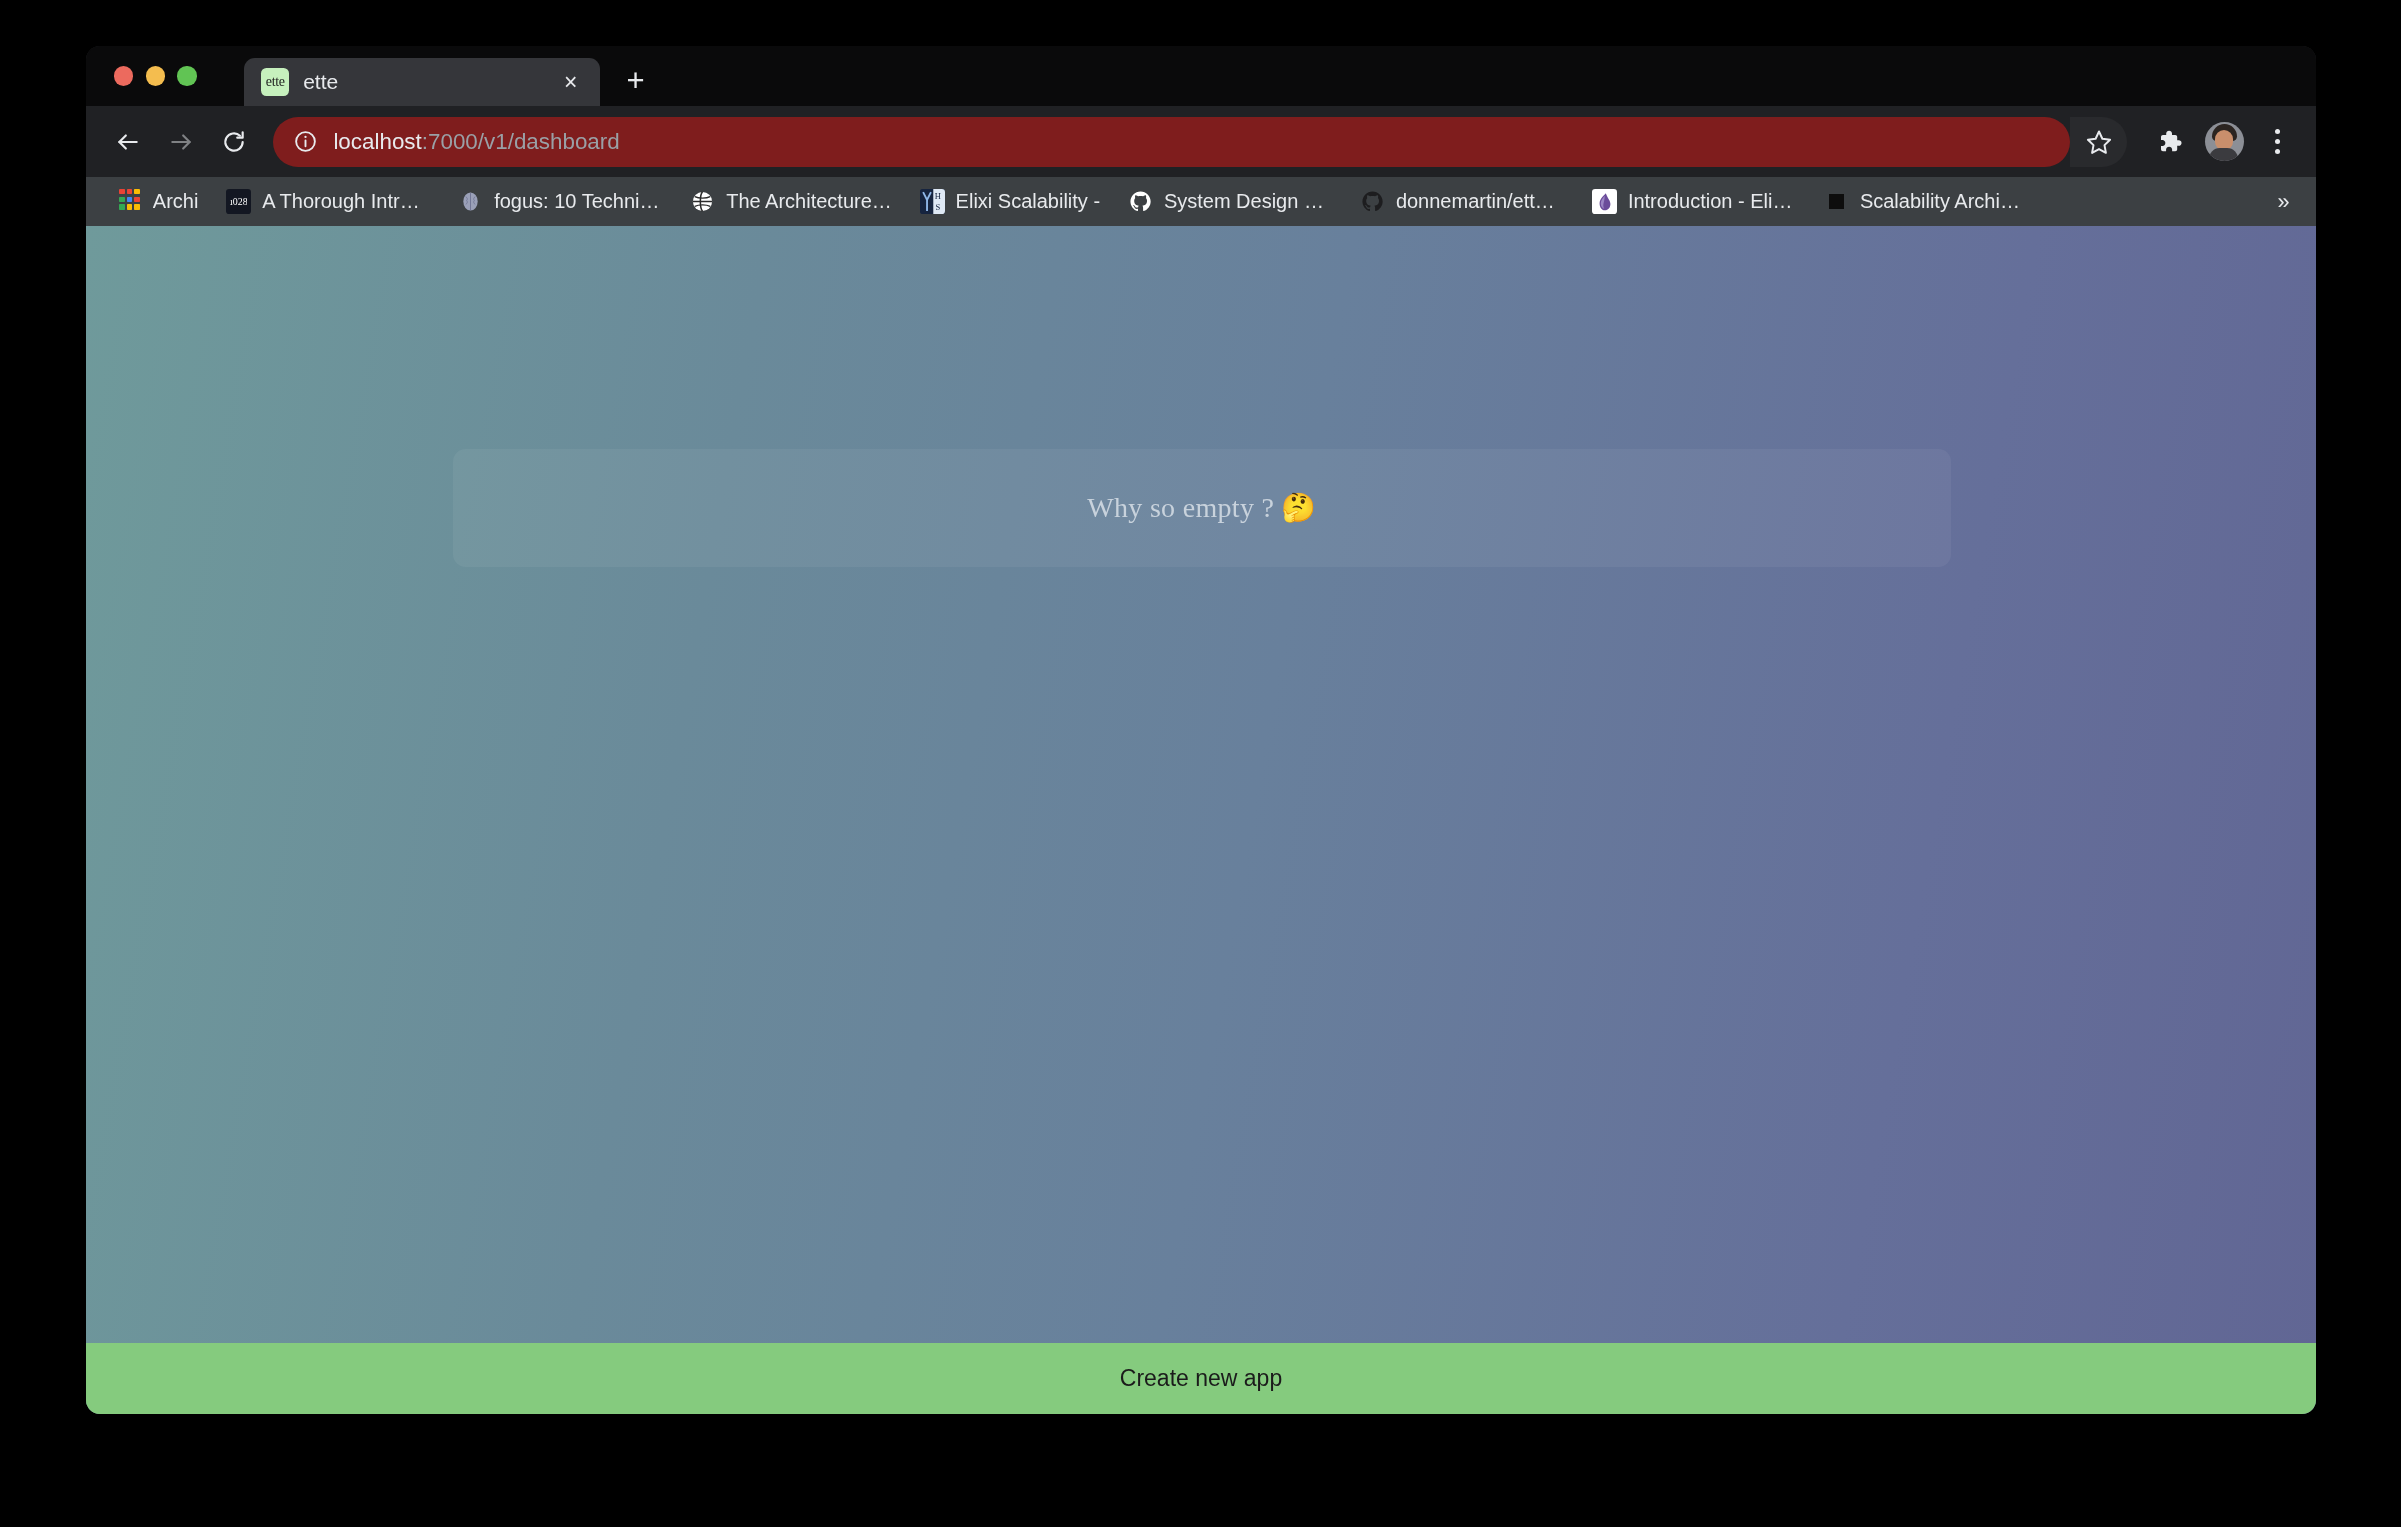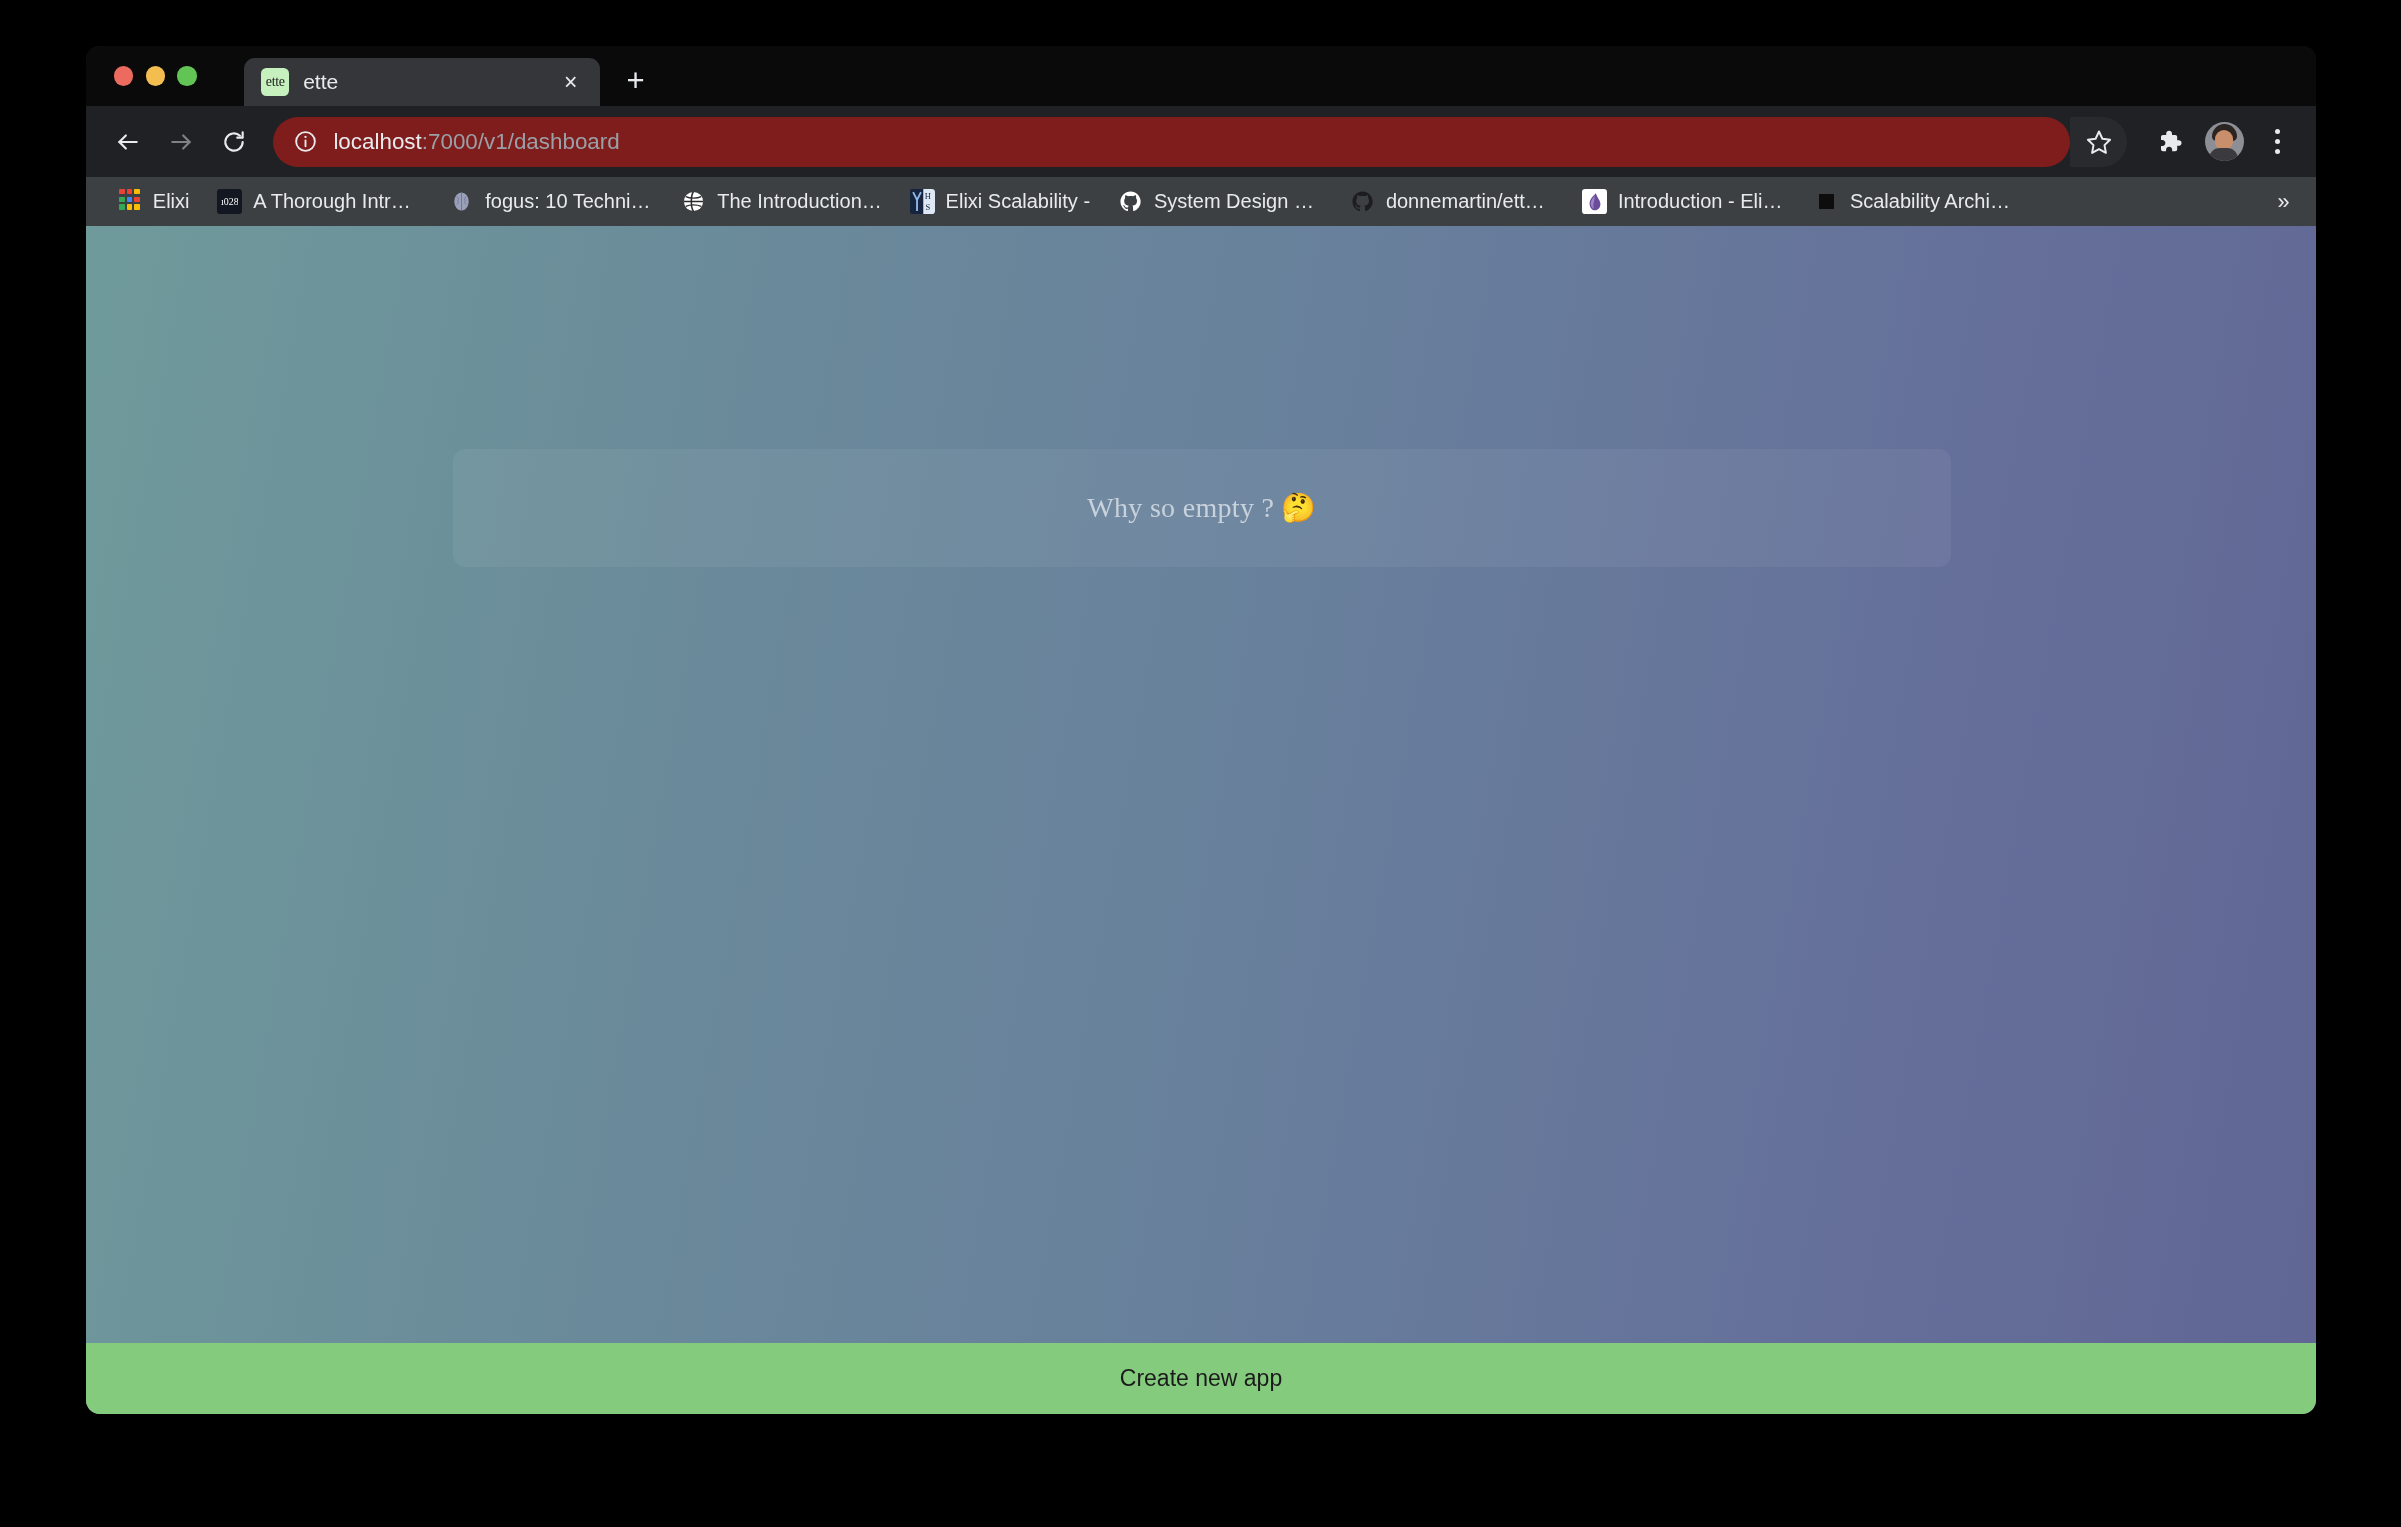--- a/index.html
+++ b/index.html
@@ -363,21 +363,21 @@
         <b style="background:#ea4335"></b>
           <b style="background:#ea4335"></b>
           <b style="background:#fbbc04"></b>
         <b style="background:#34a853"></b>
           <b style="background:#4285f4"></b>
           <b style="background:#ea4335"></b>
         <b style="background:#34a853"></b>
           <b style="background:#fbbc04"></b>
           <b style="background:#fbbc04"></b>
       </span>
-      <span class="bm-label">Elixi</span>
+      <span class="bm-label">Archi</span>
     </div>
 
     <div class="bm">
       <span class="bm-ico ico-dark">
         <svg width="17" height="17" viewBox="0 0 24 24" style="font-size:18px">
           <text x="12" y="17" font-size="14" fill="#ffffff" text-anchor="middle" font-family="Liberation Serif, serif">(\u028c)</text>
         </svg>
       </span>
       <span class="bm-label">A Thorough Introd…</span>
     </div>
@@ -394,21 +394,21 @@
     </div>
 
     <div class="bm">
       <span class="bm-ico ico-globe">
         <svg width="23" height="23" viewBox="0 0 24 24">
           <circle cx="12" cy="12" r="10" fill="#ffffff"></circle>
           <path d="M12 2c-3 3-3 17 0 20M2 12h20" stroke="#2b2b2b" stroke-width="1.6" fill="none"></path>
           <path d="M4 7c4 2 12 2 16 0M4 17c4-2 12-2 16 0" stroke="#2b2b2b" stroke-width="1.4" fill="none"></path>
         </svg>
       </span>
-      <span class="bm-label">The Introduction…</span>
+      <span class="bm-label">The Architecture…</span>
     </div>
 
     <div class="bm">
       <span class="bm-ico ico-hs">
         <svg width="25" height="25" viewBox="0 0 32 32" style="font-size:18px">
           <rect width="32" height="32" fill="#16243f"></rect>
           <rect x="17" y="0" width="15" height="32" fill="#dfe9f5"></rect>
           <text x="23" y="13" font-size="11" fill="#16243f" text-anchor="middle" font-family="Liberation Serif, serif">H</text>
           <text x="23" y="27" font-size="11" fill="#16243f" text-anchor="middle" font-family="Liberation Serif, serif">S</text>
           <path d="M4 4 L9 14 L14 4 M9 14 L9 28" stroke="#8fb7e8" stroke-width="2.4" fill="none"></path>

